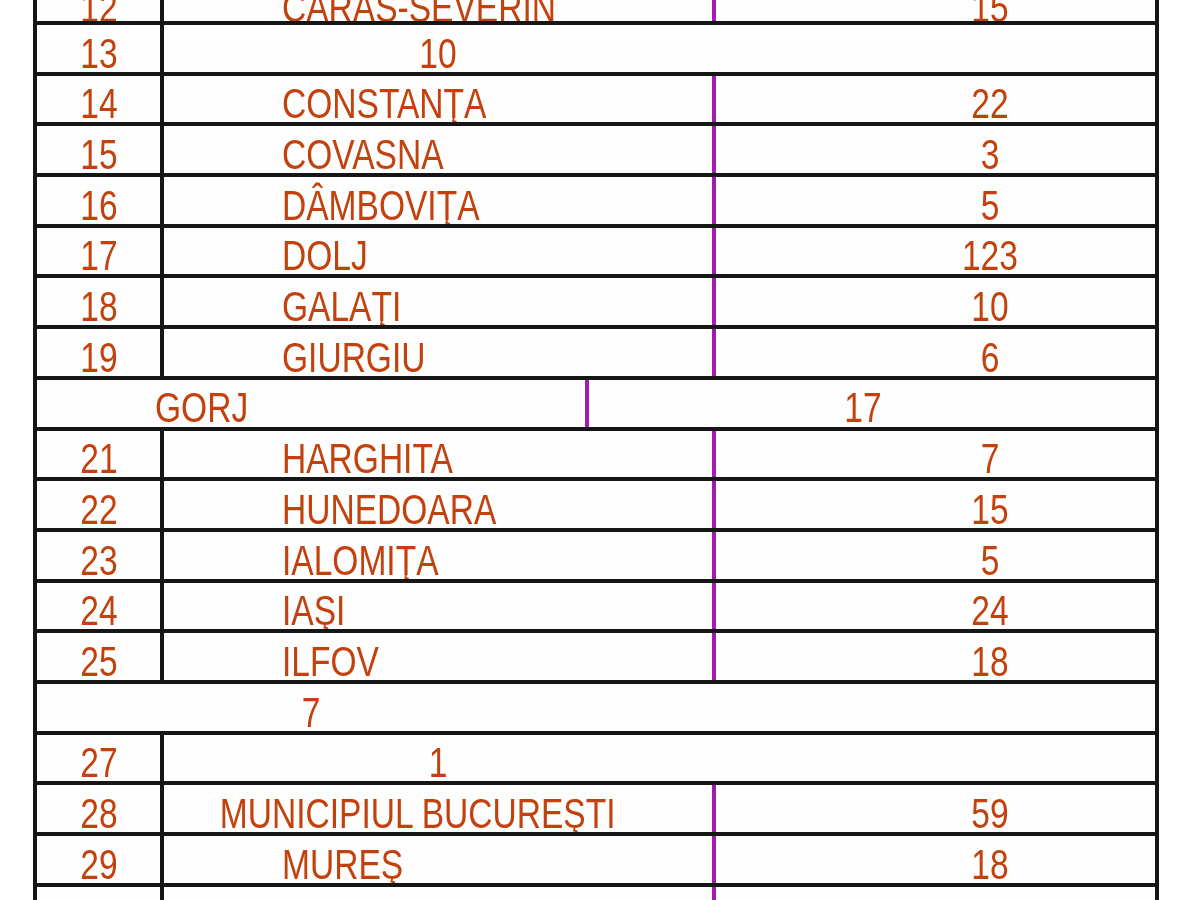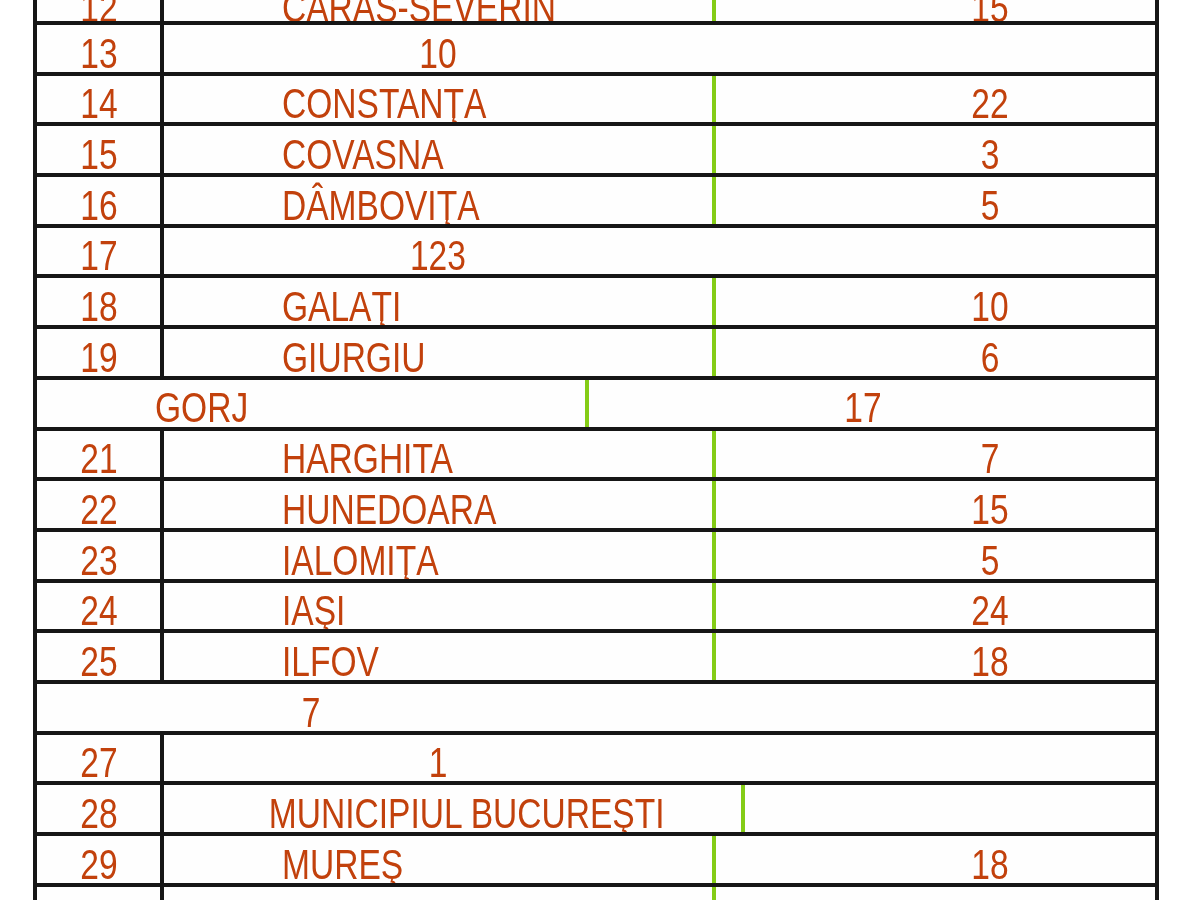--- a/index.html
+++ b/index.html
@@ -43,24 +43,24 @@
     padding-top: 10px;
     color: #c2410c;
   }
   .c1 {
     width: 127px;
     border-right: 4px solid #161616;
     justify-content: center;
   }
   .c2 {
     width: 552px;
-    border-right: 4px solid #84cc16;
+    border-right: 4px solid #a21caf;
     padding-left: 118px;
   }
-  .c2.center { justify-content: center; padding-left: 0; margin-left: 29px; }
+  .c2.center { justify-content: flex-start; padding-left: 0; }
   .c2.small-indent { padding-left: 55px; }
   .c3 {
     width: 439px;
     justify-content: center;
     padding-left: 108px;
   }
   .txt {
     display: inline-block;
     white-space: nowrap;
     transform: scaleX(0.78);
@@ -129,20 +129,23 @@
       <span class="txt">DÂMBOVIŢA</span>
     </div>
     <div class="cell c3">
       <span class="txt">5</span>
     </div>
   </div>
       <div class="row">
     <div class="cell c1">
       <span class="txt">17</span>
     </div>
+    <div class="cell c2">
+      <span class="txt">DOLJ</span>
+    </div>
     <div class="cell c3">
       <span class="txt">123</span>
     </div>
   </div>
       <div class="row">
     <div class="cell c1">
       <span class="txt">18</span>
     </div>
     <div class="cell c2">
       <span class="txt">GALAŢI</span>
@@ -237,20 +240,23 @@
     <div class="cell c3">
       <span class="txt">1</span>
     </div>
   </div>
       <div class="row">
     <div class="cell c1">
       <span class="txt">28</span>
     </div>
     <div class="cell c2 center">
       <span class="txt">MUNICIPIUL BUCUREŞTI</span>
+    </div>
+    <div class="cell c3">
+      <span class="txt">59</span>
     </div>
   </div>
       <div class="row">
     <div class="cell c1">
       <span class="txt">29</span>
     </div>
     <div class="cell c2">
       <span class="txt">MUREŞ</span>
     </div>
     <div class="cell c3">

